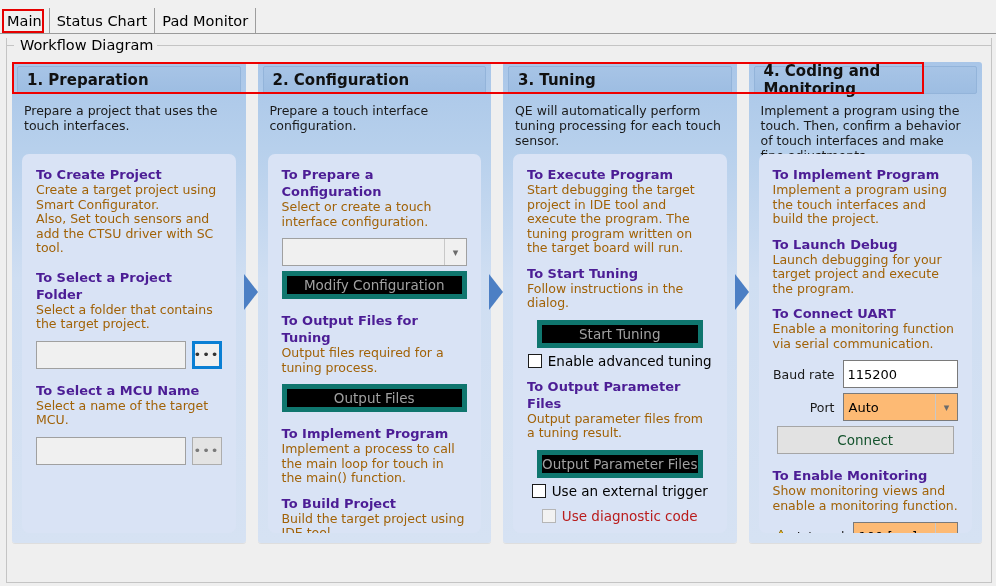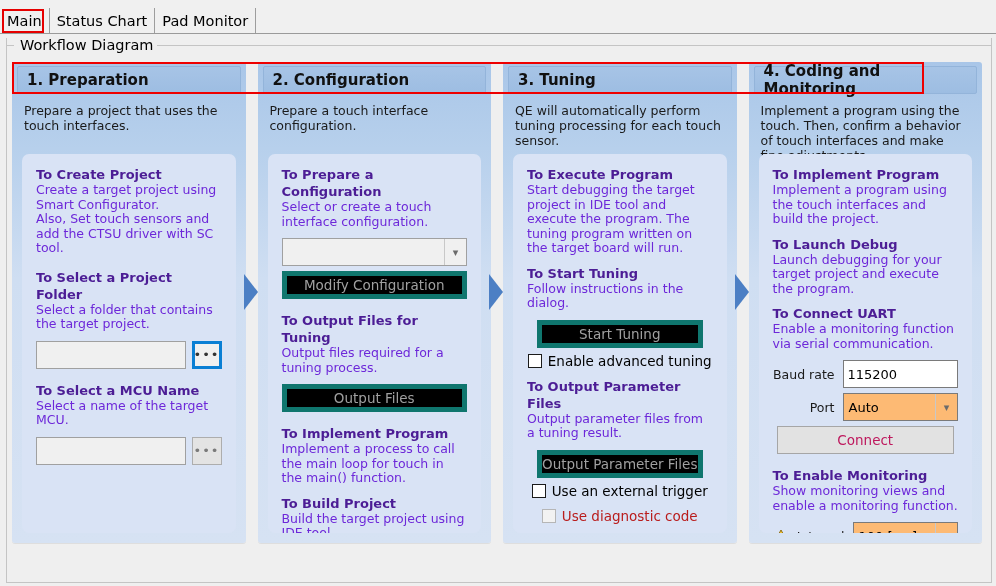--- a/index.html
+++ b/index.html
@@ -82,21 +82,21 @@
     background: #d9e3f5;
     border-radius: 7px;
     padding: 12px 14px 10px 14px;
     overflow: hidden;
   }
   h4.sec {
     margin: 0; font-size: 13px; font-weight: bold; color: #4c1d95;
     line-height: 17px;
   }
   p.sec {
-    margin: 0 0 0 0; font-size: 12.5px; color: #6d28d9; line-height: 14.5px;
+    margin: 0 0 0 0; font-size: 12.5px; color: #a16207; line-height: 14.5px;
   }
   .spacer-s { height: 9px; }
   .spacer-m { height: 13px; }
   .spacer-xs { height: 5px; }
 
   
   .textbox {
     background: #f0f0f0; border: 1px solid #a0a0a0;
     height: 28px; font-size: 13px; color: #000;
     display: flex; align-items: center; padding: 0 4px;
@@ -122,21 +122,21 @@
     width: 22px; height: 100%; display: flex; align-items: center; justify-content: center;
     border-left: 1px solid #c8c8c8; color: #6b6b6b; font-size: 11px;
   }
   .combo.white { background: #fdba74; border: 1px solid #7a7a7a; }
 
   .btn {
     height: 28px; background: #000000; border: 5px solid #0f766e;
     display: flex; align-items: center; justify-content: center;
     font-size: 13.5px; color: #a0a0a0;
   }
-  .btn.enabled { background: #e2e2e2; border: 1px solid #a6a6a6; color: #be185d; }
+  .btn.enabled { background: #e2e2e2; border: 1px solid #a6a6a6; color: #14532d; }
 
   .checkrow { display: flex; align-items: center; gap: 6px; justify-content: center; }
   .cbox {
     width: 14px; height: 14px; background: #fff; border: 1.5px solid #1b1b1b;
     flex: none;
   }
   .cbox.disabled { border-color: #b6b6b6; background: #f2f2f2; }
   .clabel { font-size: 13.5px; color: #000; }
   .clabel.disabled { color: #b91c1c; }
 

